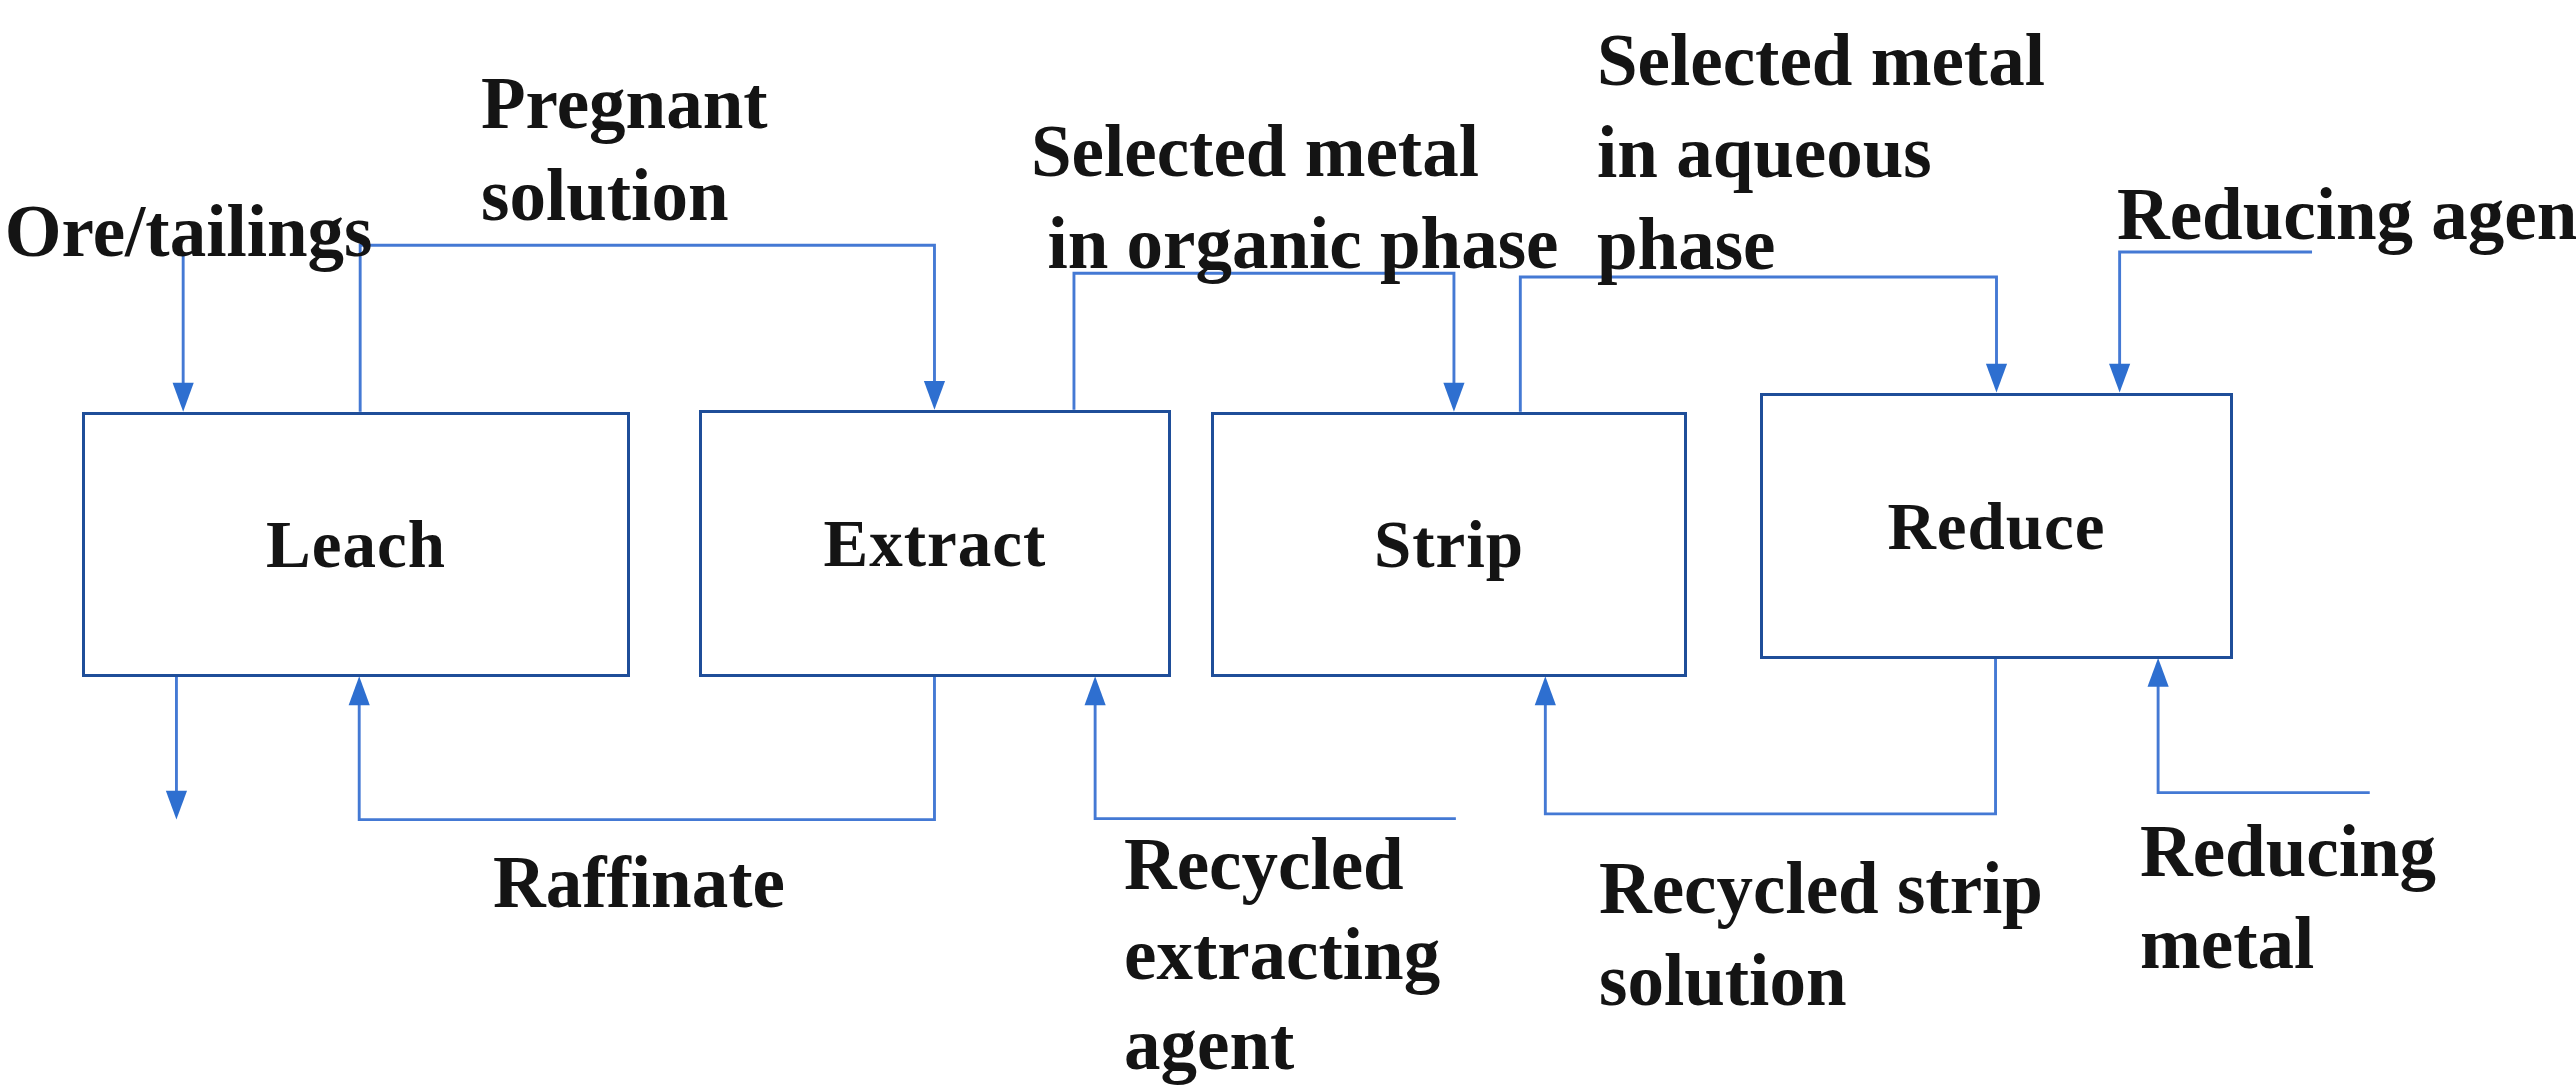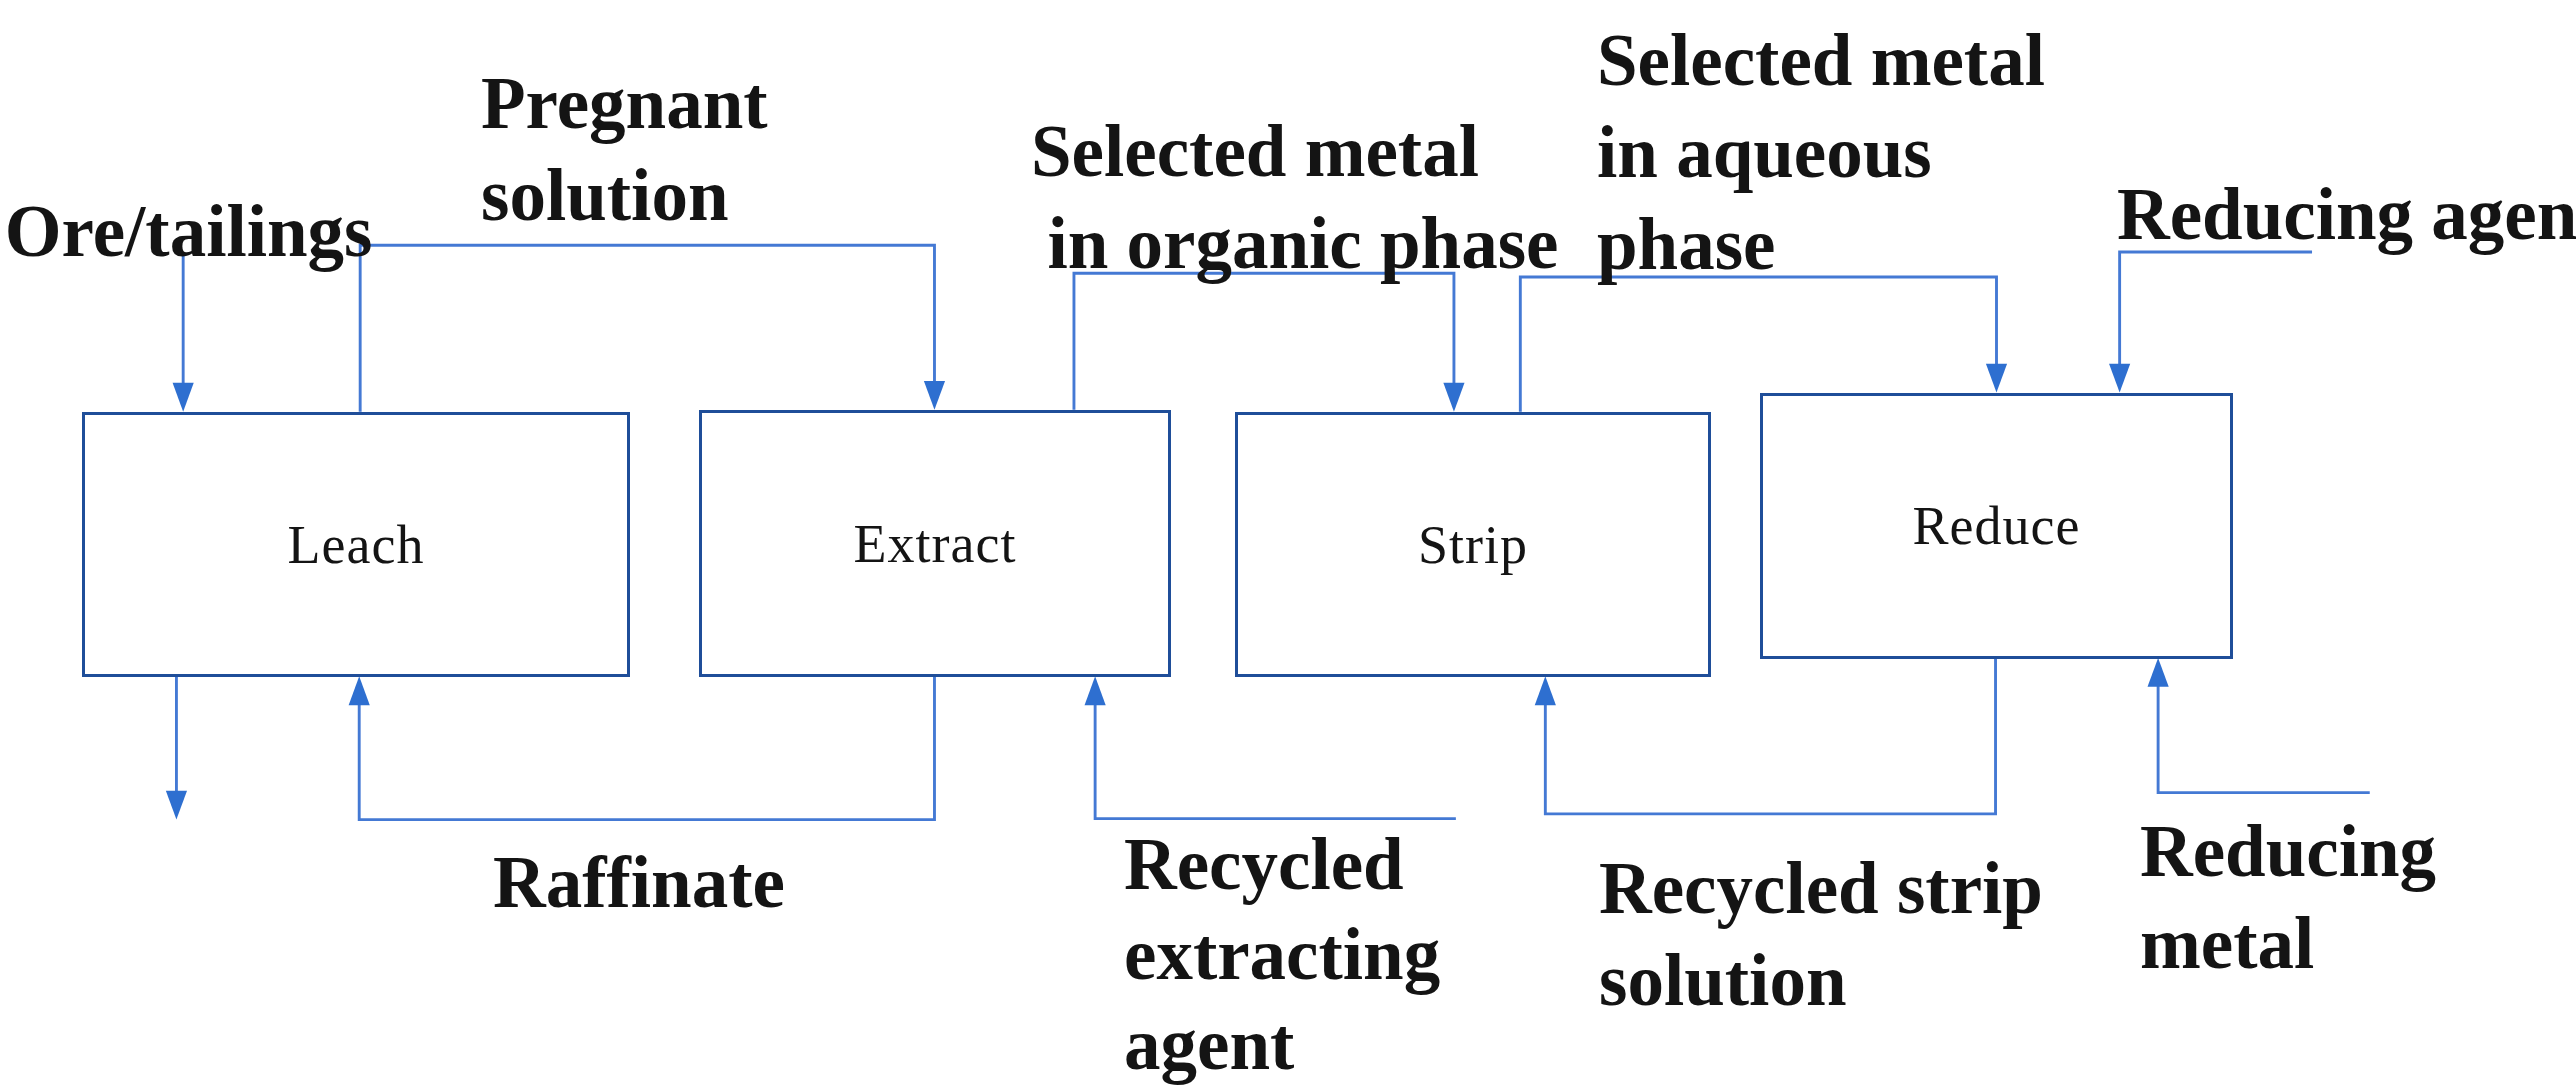--- a/index.html
+++ b/index.html
@@ -19,36 +19,36 @@
   }
   .flow-layer{position:absolute;left:0;top:0;width:2576px;height:1088px;}
   .process-box{
     position:absolute;
     border:3.8px solid var(--box-border);
     background:#ffffff;
     display:flex;align-items:center;justify-content:center;
     box-sizing:border-box;
   }
   .box-label{
-    font-weight:normal;
-    font-size:54px;
+    font-weight:bold;
+    font-size:67px;
     color:var(--text);
     letter-spacing:1px;
   }
   .stream-label{
     position:absolute;
     font-weight:bold;
     font-size:73px;
     line-height:92px;
     color:var(--text);
     white-space:nowrap;
   }
   #box-leach  {left:82px;  top:412px; width:548px; height:265px;}
   #box-extract{left:699px; top:410px; width:472px; height:267px;align-items:center;}
-  #box-strip  {left:1211px;top:412px; width:476px; height:265px;margin-left:24px;}
+  #box-strip  {left:1211px;top:412px; width:476px; height:265px;}
   #box-reduce {left:1760px;top:393px; width:473px; height:266px;}
 
   #lbl-ore       {left:4.8px;    top:154px;margin-top:32px;}
   #lbl-pregnant  {left:481px;  top:58px;}
   #lbl-organic   {left:1031px; top:106px;}
   #lbl-aqueous   {left:1597px; top:15.4px;}
   #lbl-reducing  {left:2117px; top:169px;}
   #lbl-waste     {left:85px;   top:816px;}
   #lbl-raffinate {left:493px;  top:837px;}
   #lbl-recycled-extracting{left:1124px;top:820px;line-height:90px;}

